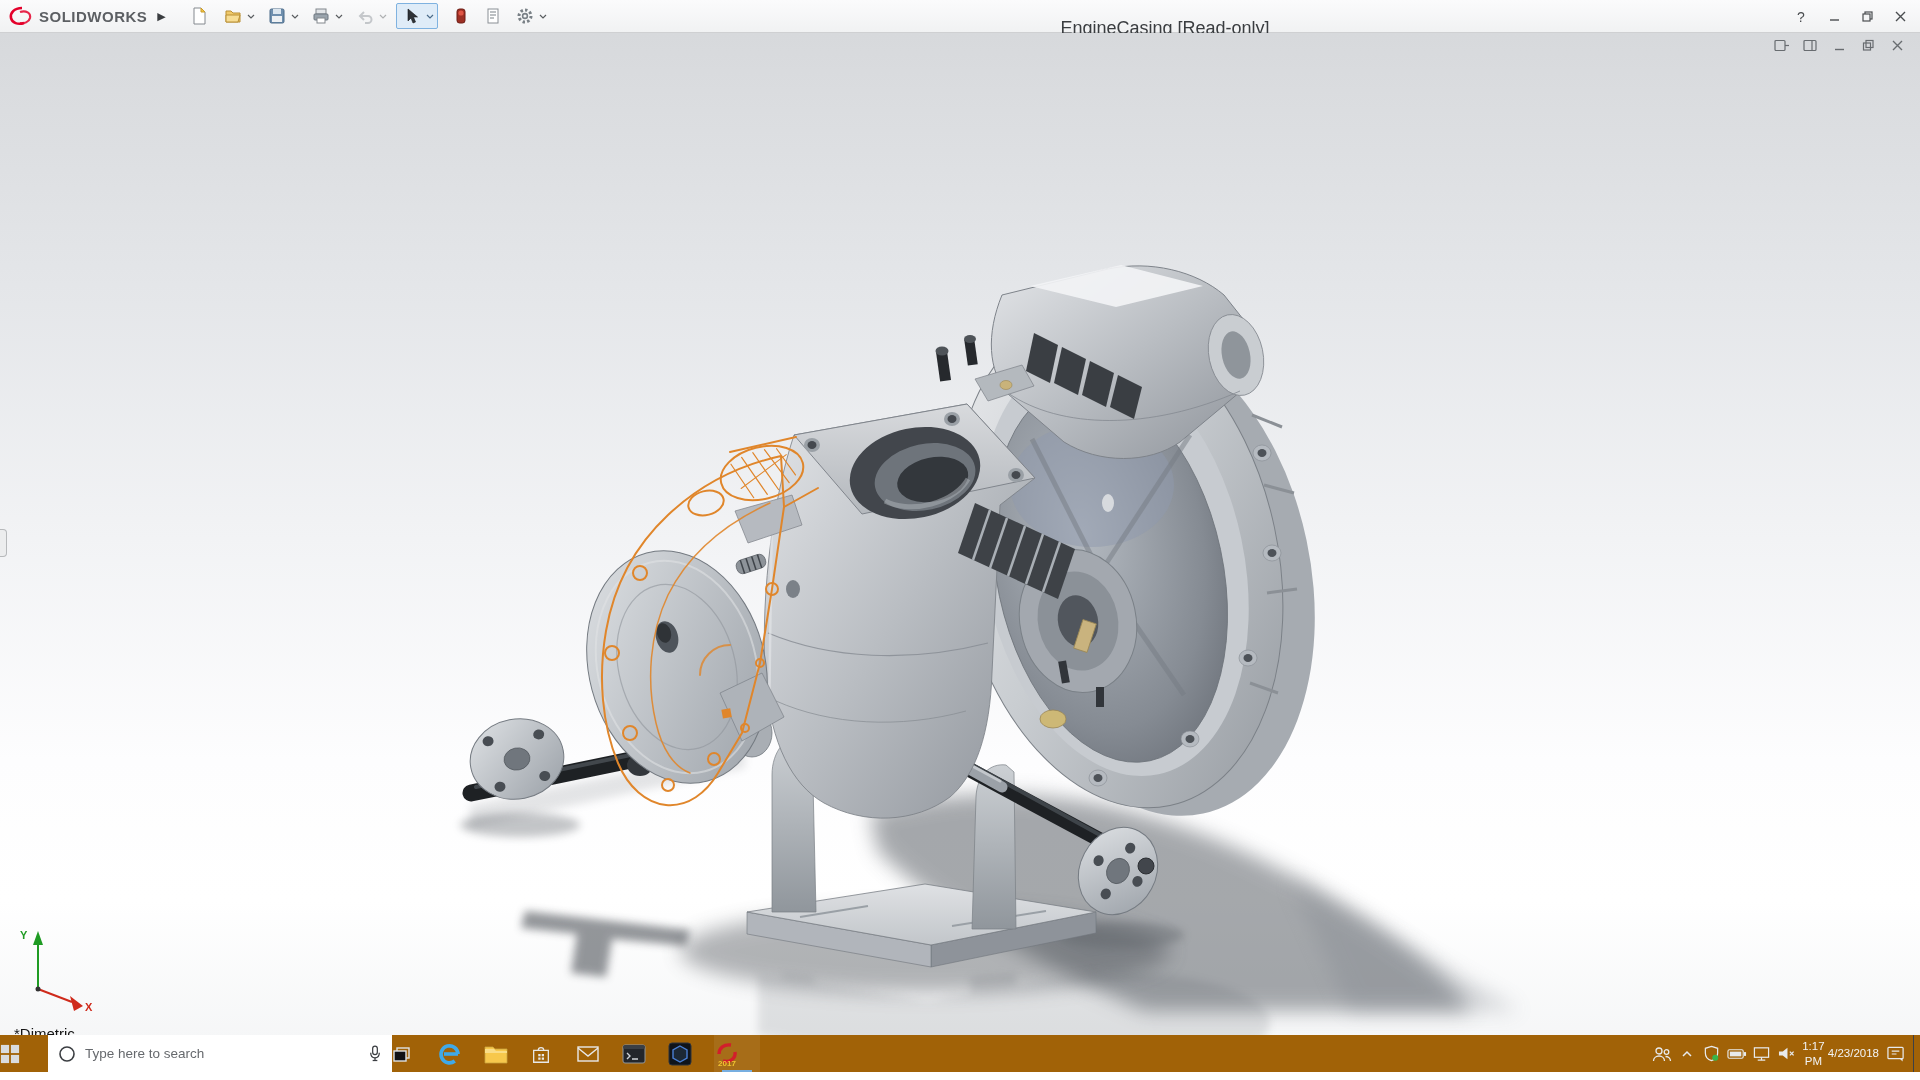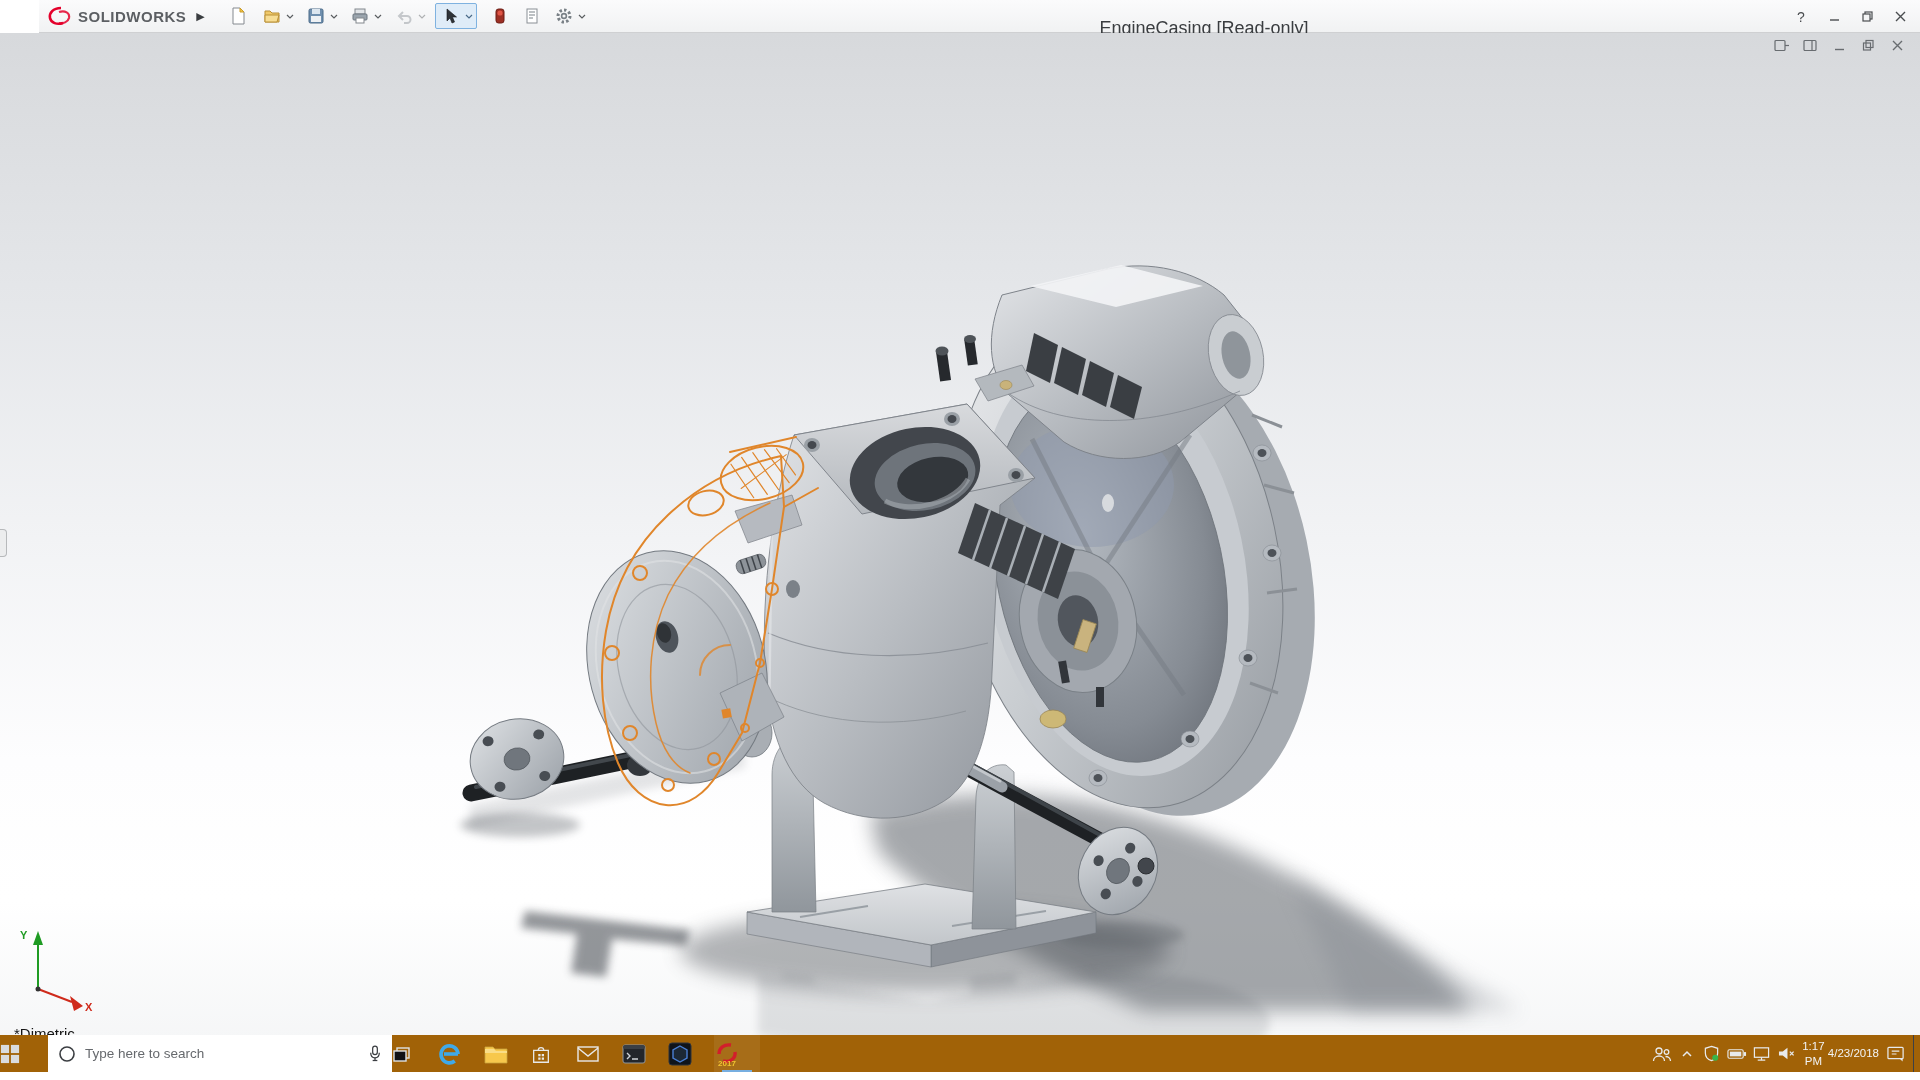--- a/index.html
+++ b/index.html
@@ -1,17 +1,17 @@
 <!DOCTYPE html>
 <html><head>
 <meta charset="utf-8">
 <style>
   * { box-sizing: border-box; margin: 0; padding: 0; }
   html,body { width:1920px; height:1080px; overflow:hidden; font-family:"Liberation Sans", sans-serif; background:#000; }
-  .screen { position:relative; width:1920px; height:1080px; background:#fff;padding-left:39px; }
+  .screen { position:relative; width:1920px; height:1080px; background:#fff; }
 
   
   .titlebar { position:relative; height:33px; background:linear-gradient(#fbfbfc,#f1f2f3); border-bottom:1px solid #cfd0d2; display:flex; align-items:center; padding-left:8px; }
   .logo { display:flex; align-items:center; gap:5px; }
   .logo-text { font-size:15px; font-weight:bold; letter-spacing:.5px; color:#5c5f63; }
   .flyout { background:none; border:none; color:#3a3d40; font-size:11px; margin-left:10px; cursor:default; }
   .toolbar { display:flex; align-items:center; margin-left:20px; }
   .tbtn { width:26px; height:24px; display:flex; align-items:center; justify-content:center; background:none; border:none; border-radius:2px; }
   .ddl { width:10px; height:24px; display:flex; align-items:center; justify-content:center; background:none; border:none; }
   .grp { margin-left:8px; display:flex; align-items:center; }

